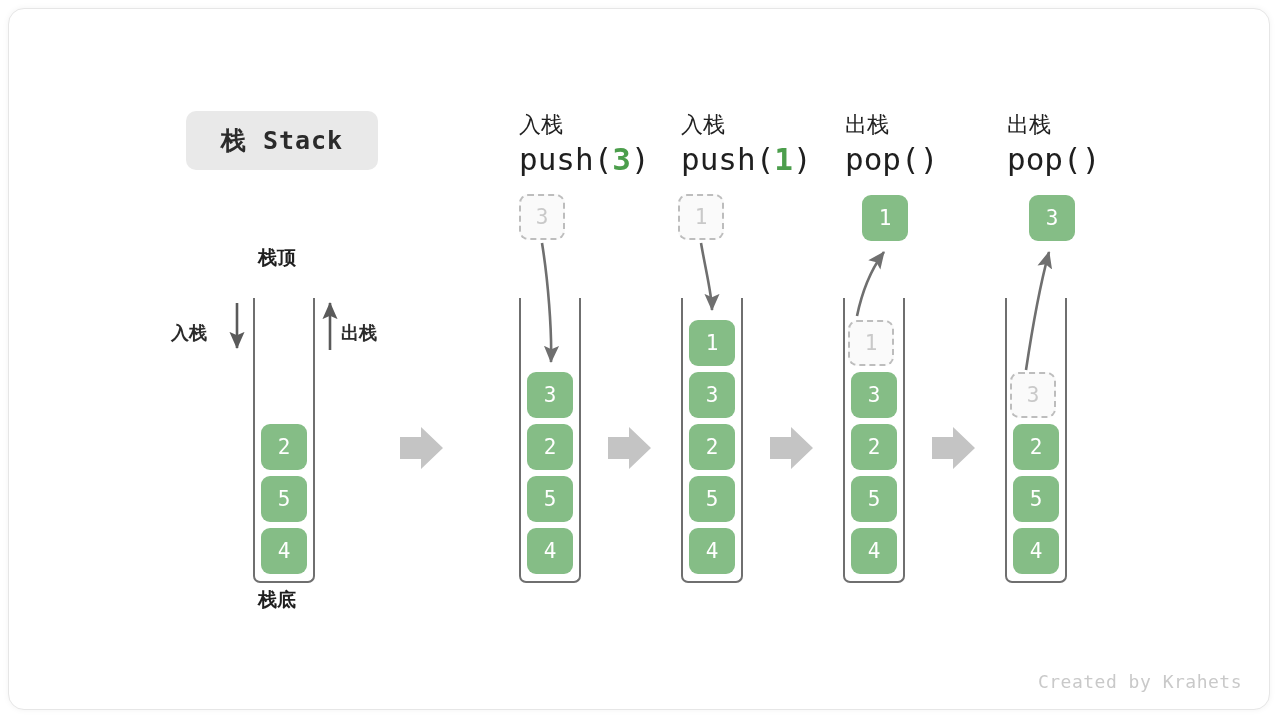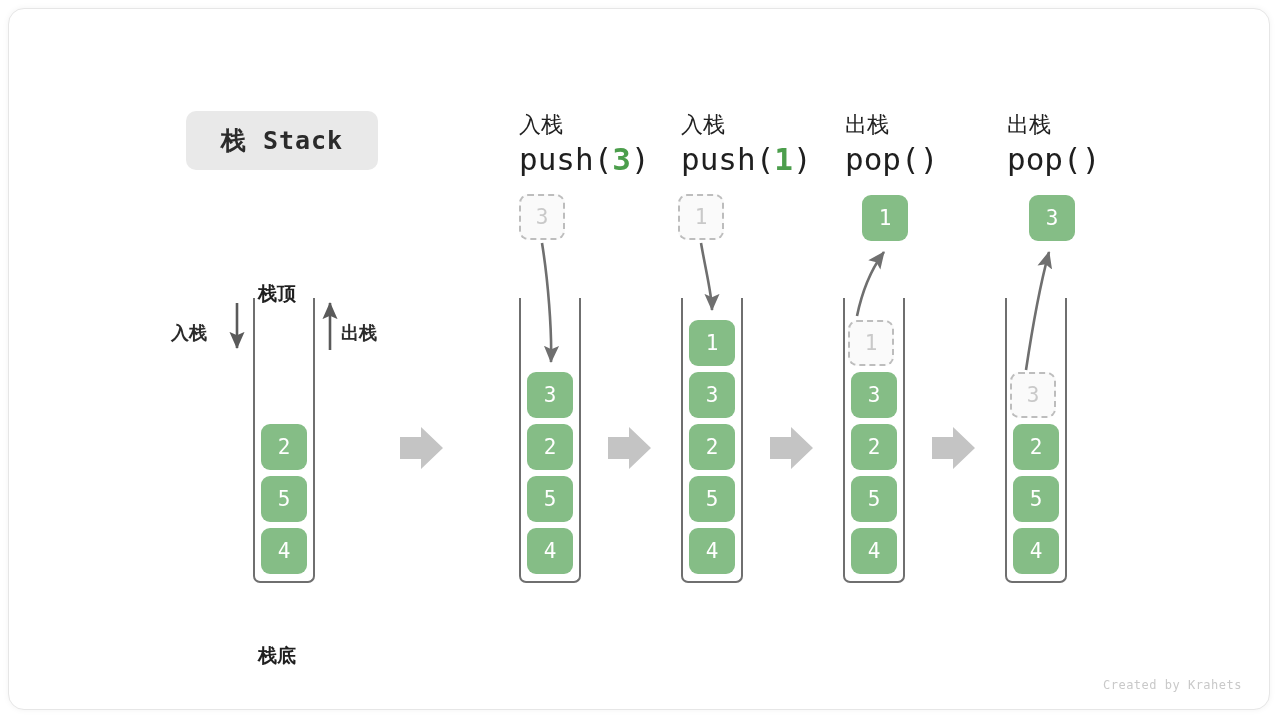--- a/index.html
+++ b/index.html
@@ -120,21 +120,21 @@
     background: #fafafa;
     color: #c9c9c9;
     border: 2px dashed #bdbdbd;
   }
   
   .footer {
     position: absolute;
     right: 38px;
     bottom: 28px;
     color: #c9c9c9;
-    font-size: 12px;
+    font-size: 18px;
     font-family: "DejaVu Sans Mono", "Liberation Mono", monospace;
     letter-spacing: 0.5px;
   }
   svg.overlay {
     position: absolute;
     left: 0;
     top: 0;
     width: 1280px;
     height: 720px;
     pointer-events: none;
@@ -144,22 +144,22 @@
 <body>
 
 <div id="canvas">
 
   <div class="card-frame"></div>
 
   <div class="title-badge">
     <span>栈 Stack</span>
   </div>
 
-  <div class="vlabel" style="left:258px; top:245px;margin-top:36px;">栈顶</div>
-  <div class="vlabel" style="left:258px; top:643px;">栈底</div>
+  <div class="vlabel" style="left:258px; top:245px;">栈顶</div>
+  <div class="vlabel" style="left:258px; top:587px;">栈底</div>
   <div class="side-label" style="left:171px; top:321px;">入栈</div>
   <div class="side-label" style="left:341px; top:321px;">出栈</div>
 
   <div class="col-header" style="left:519px; top:108px;">
     <div class="cn">入栈</div>
     <div class="code"><span>push(</span><span class="num">3</span><span>)</span></div>
   </div>
 
   <div class="col-header" style="left:681px; top:108px;">
     <div class="cn">入栈</div>

